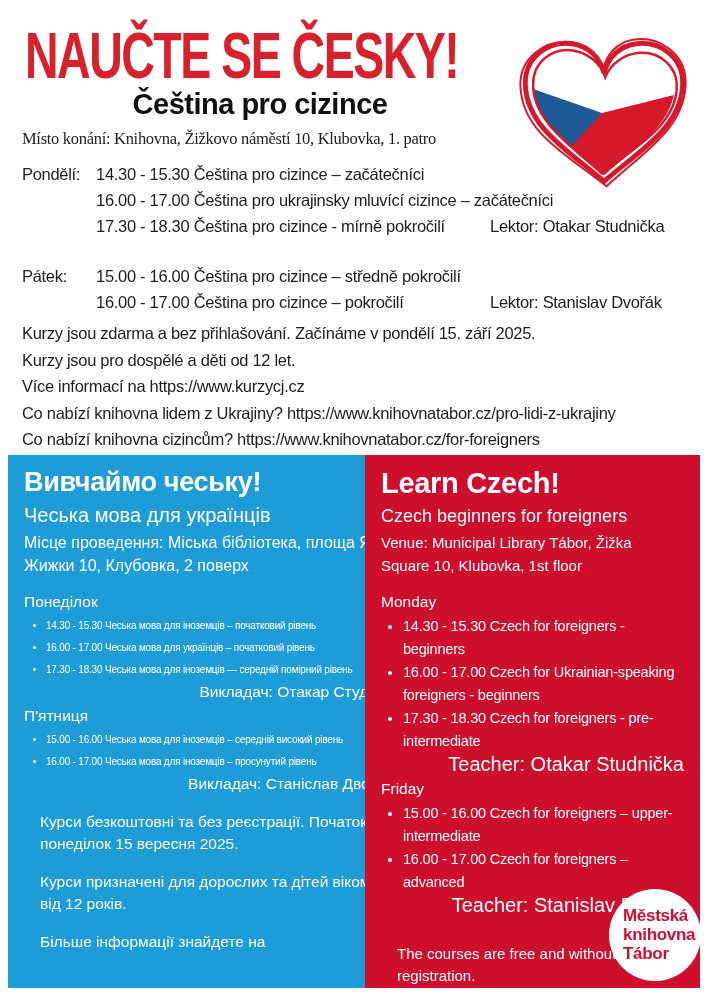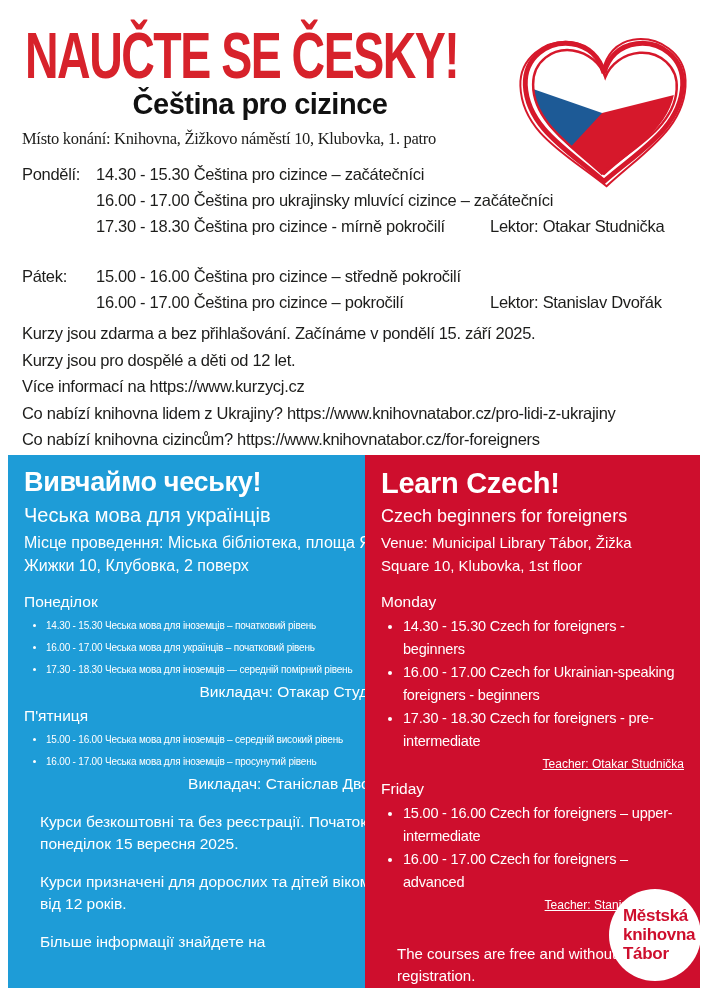--- a/index.html
+++ b/index.html
@@ -64,21 +64,21 @@
   .panel h3 { margin: 0 0 4px 0; font-size: 20px; font-weight: 400; }
   .panel-red h3 { font-size: 18px; }
   .panel .pvenue { margin: 0; font-size: 16px; line-height: 23px; }
   .panel-red .pvenue { font-size: 15px; }
 
   .dayhead { margin-top: 14px; font-size: 15.5px; line-height: 22px; }
   .panel ul { margin: 2px 0 0 0; padding-left: 22px; }
   .panel li { font-size: 10px; line-height: 22px; letter-spacing: -0.2px; }
   .panel-red li { font-size: 14.5px; line-height: 23px; }
   .teacher { text-align: right; font-size: 15.5px; line-height: 22px; }
-  .panel-red .teacher { font-size: 12px; line-height: 23px; text-decoration: underline; }
+  .panel-red .teacher { font-size: 20px; line-height: 23px; }
 
   .note { margin: 16px; font-size: 15.5px; line-height: 22px; }
   .panel-red .note { font-size: 15px; line-height: 22px; }
   .gap-lg { margin-top: 26px; }
 
   .logo {
     position: absolute; left: 244px; top: 434px;
     width: 92px; height: 92px; border-radius: 50%;
     background: #ffffff; color: var(--panel_red, #ce0e2d);
     font-weight: bold; font-size: 17px; line-height: 19px;

